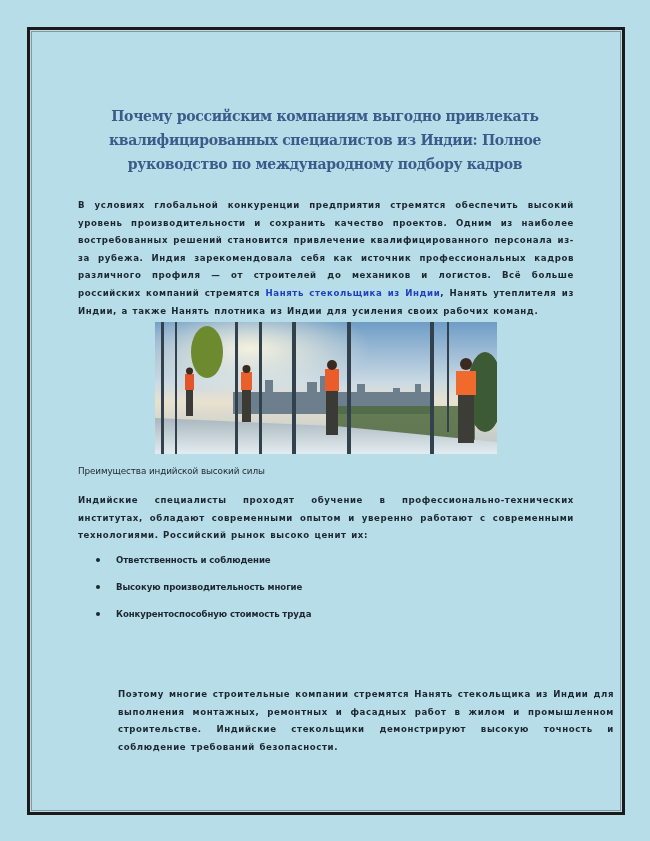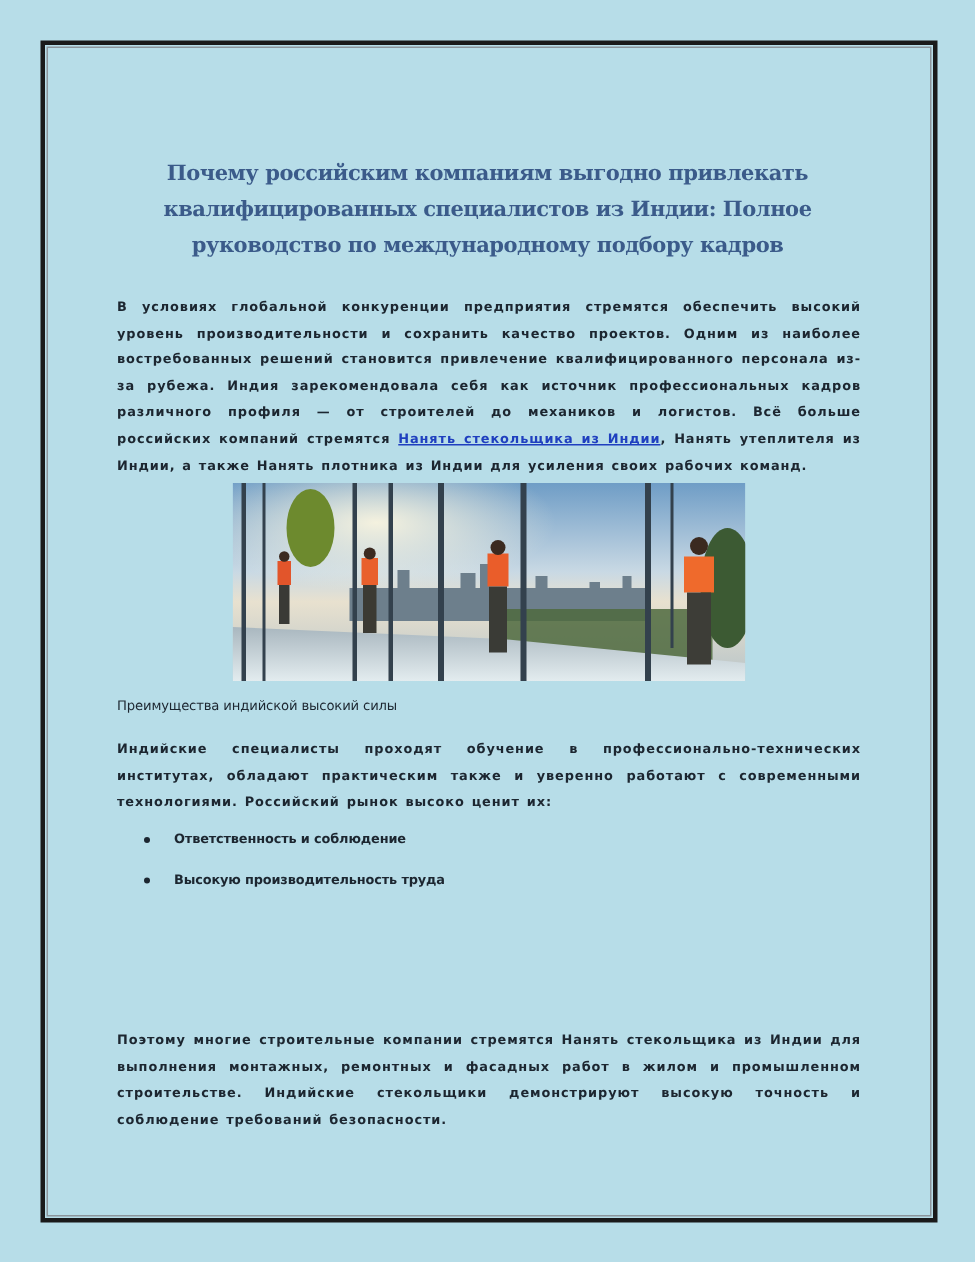--- a/index.html
+++ b/index.html
@@ -36,21 +36,21 @@
       font-size: 8.6px;
       line-height: 17.6px;
       font-weight: bold;
       color: #1c2630;
       text-align: justify;
       text-align-last: left;
       letter-spacing: 0.6px;
       word-spacing: 1px;
     }
     .p1 { top: 197px; }
-    .link { color: #1f3fbf; text-decoration: underline; }
+    .link { color: #1f3fbf; }
     .hero {
       position: absolute; left: 155px; top: 322px; width: 342px; height: 132px;
       overflow: hidden;
     }
     .hero svg { display: block; }
     .subhead {
       position: absolute; left: 78px; top: 466px;
       margin: 0;
       font-size: 8.8px; font-weight: normal;
       color: #1c2630;
@@ -69,21 +69,21 @@
       font-weight: bold;
       color: #1c2630;
       line-height: 18px;
       letter-spacing: -0.1px;
     }
     .bullet-dot {
       position: absolute; left: 18px; top: 7px;
       width: 4px; height: 4px; border-radius: 50%;
       background: #1c2630;
     }
-    .p3 { top: 686px; }
+    .p3 { top: 686px; margin-left: 40px; }
   </style>
 </head>
 <body>
 
 <div class="frame">
   <div class="frame-inner"></div>
 </div>
 
 <h1 class="title">Почему российским компаниям выгодно привлекать квалифицированных специалистов из Индии: Полное руководство по международному подбору кадров</h1>
 
@@ -152,20 +152,21 @@
         <rect x="301" y="49" width="20" height="24" fill="#ef6a2c"></rect>
         <rect x="303" y="73" width="16" height="48" fill="#3d3d37"></rect>
         <circle cx="311" cy="42" r="6" fill="#3b2a20"></circle>
       </g>
     </g>
   </svg>
 </div>
 
 <h2 class="subhead">Преимущества индийской высокий силы</h2>
 
-<p class="para p2">Индийские специалисты проходят обучение в профессионально-технических институтах, обладают практическим также и уверенно работают с современными технологиями. Российский рынок высоко ценит их:</p>
+<p class="para p2">Индийские специалисты проходят обучение в профессионально-технических институтах, обладают современными опытом и уверенно работают с современными технологиями. Российский рынок высоко ценит их:</p>
 
 <ul class="bullets">
   <li><span class="bullet-dot"></span><span>Ответственность и соблюдение</span></li>
-  <li><span class="bullet-dot"></span><span>Высокую производительность труда</span></li>
+  <li><span class="bullet-dot"></span><span>Высокую производительность многие</span></li>
+  <li><span class="bullet-dot"></span><span>Конкурентоспособную стоимость труда</span></li>
 </ul>
 
 <p class="para p3">Поэтому многие строительные компании стремятся Нанять стекольщика из Индии для выполнения монтажных, ремонтных и фасадных работ в жилом и промышленном строительстве. Индийские стекольщики демонстрируют высокую точность и соблюдение требований безопасности.</p>
 
 </body></html>

